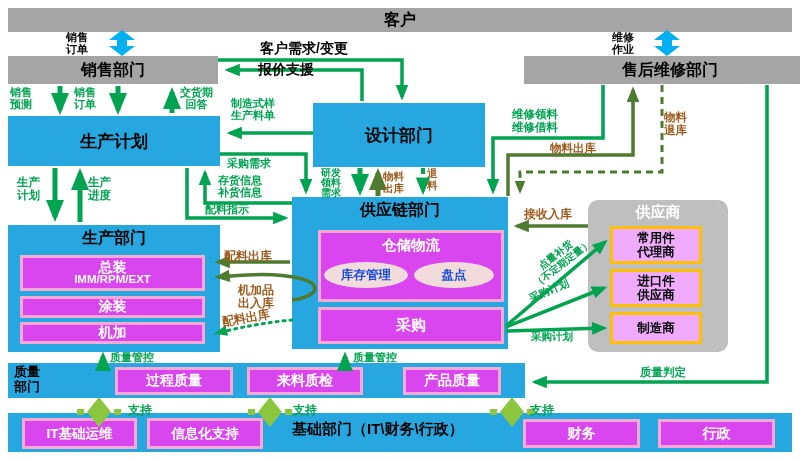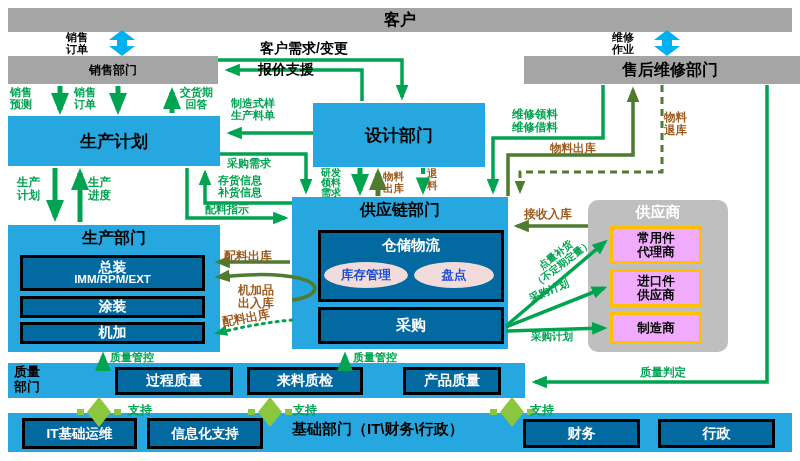--- a/index.html
+++ b/index.html
@@ -2,42 +2,42 @@
 <html><head>
 <meta charset="utf-8">
 <style>
   html,body{margin:0;padding:0;background:#fff;}
   #canvas{position:relative;width:800px;height:461px;background:#fff;overflow:hidden;
           font-family:"Liberation Sans","DejaVu Sans",sans-serif;font-weight:bold;}
   .abs{position:absolute;box-sizing:border-box;}
   .ctr{display:flex;align-items:center;justify-content:center;text-align:center;}
   .gray{background:#A5A5A5;color:#000;}
   .blue{background:#27A7DF;color:#000;}
-  .dark{background:#0369a1;color:#fff;border:3px solid #000000;}
+  .dark{background:#d946ef;color:#fff;border:3px solid #f9a8d4;}
   .lbl{position:absolute;white-space:pre-line;line-height:1.12;z-index:30;text-align:center;}
   .green{color:#00A350;}
   .brown{color:#9E5B1E;}
   .black{color:#000;}
   .white{color:#fff;}
   svg.wires{position:absolute;left:0;top:0;z-index:20;}
   .nodes{z-index:10;}
   .ellipse{background:#F2DCDB;border-radius:50%;color:#1d4ed8;}
   .supplier{background:#BFBFBF;border-radius:10px;}
   .supitem{background:#f0abfc;border:3px solid #FFC000;color:#000;}
   .titleTop{position:absolute;left:0;right:0;top:3px;text-align:center;}
 </style>
 </head>
 <body>
 
 <div id="canvas">
 
   <div class="nodes">
     <div class="abs gray ctr" style="left:8px;top:8px;width:784px;height:24px;font-size:16px;">客户</div>
 
-    <div class="abs gray ctr" style="left:8px;top:56px;width:210px;height:28px;font-size:12px;">销售部门</div>
+    <div class="abs gray ctr" style="left:8px;top:56px;width:210px;height:28px;font-size:16px;">销售部门</div>
 
     <div class="abs gray ctr" style="left:524px;top:56px;width:292px;height:28px;font-size:16px;">售后维修部门</div>
 
     <div class="abs blue ctr" style="left:8px;top:116px;width:212px;height:50px;font-size:17px;">生产计划</div>
 
     <div class="abs blue ctr" style="left:313px;top:103px;width:172px;height:64px;font-size:17px;">设计部门</div>
 
     <div class="abs blue" style="left:8px;top:225px;width:212px;height:127px;">
       <div class="titleTop black" style="font-size:16px;">生产部门</div>
     </div>

